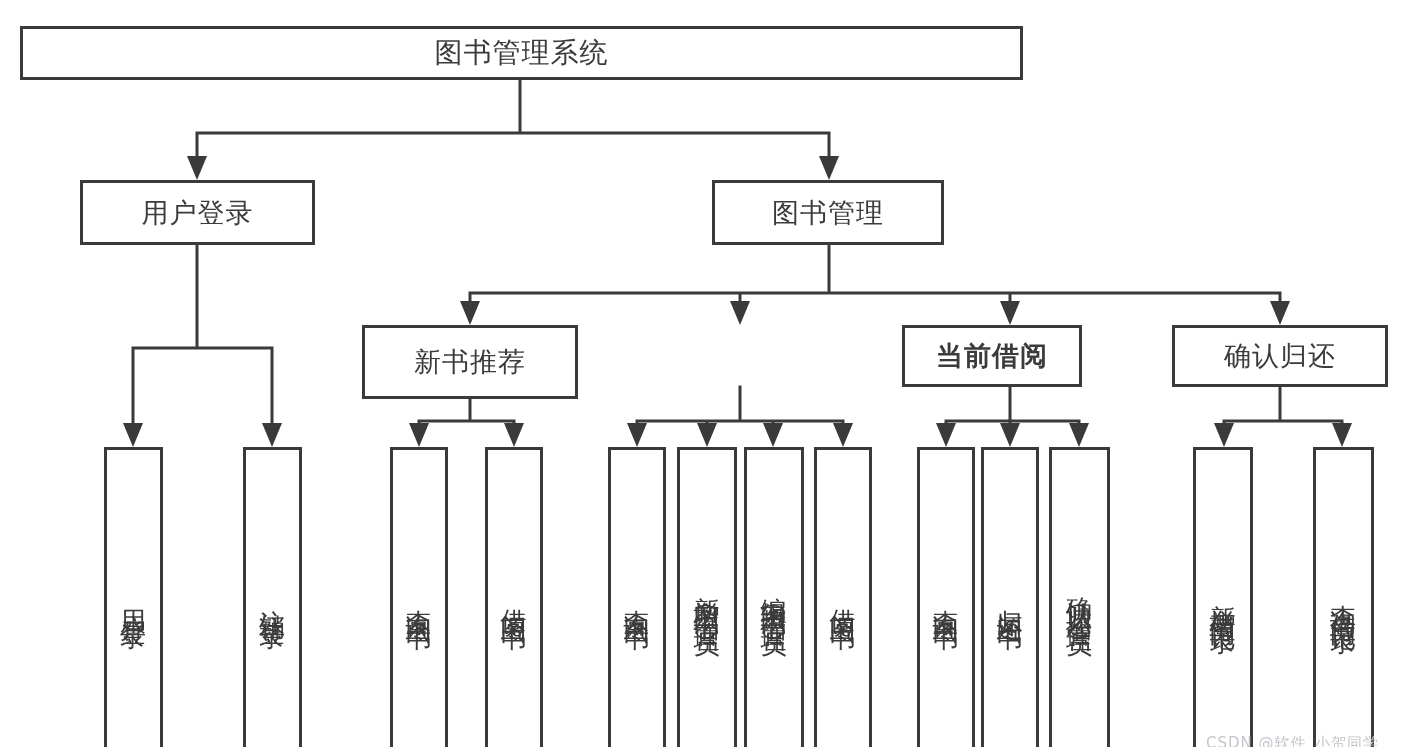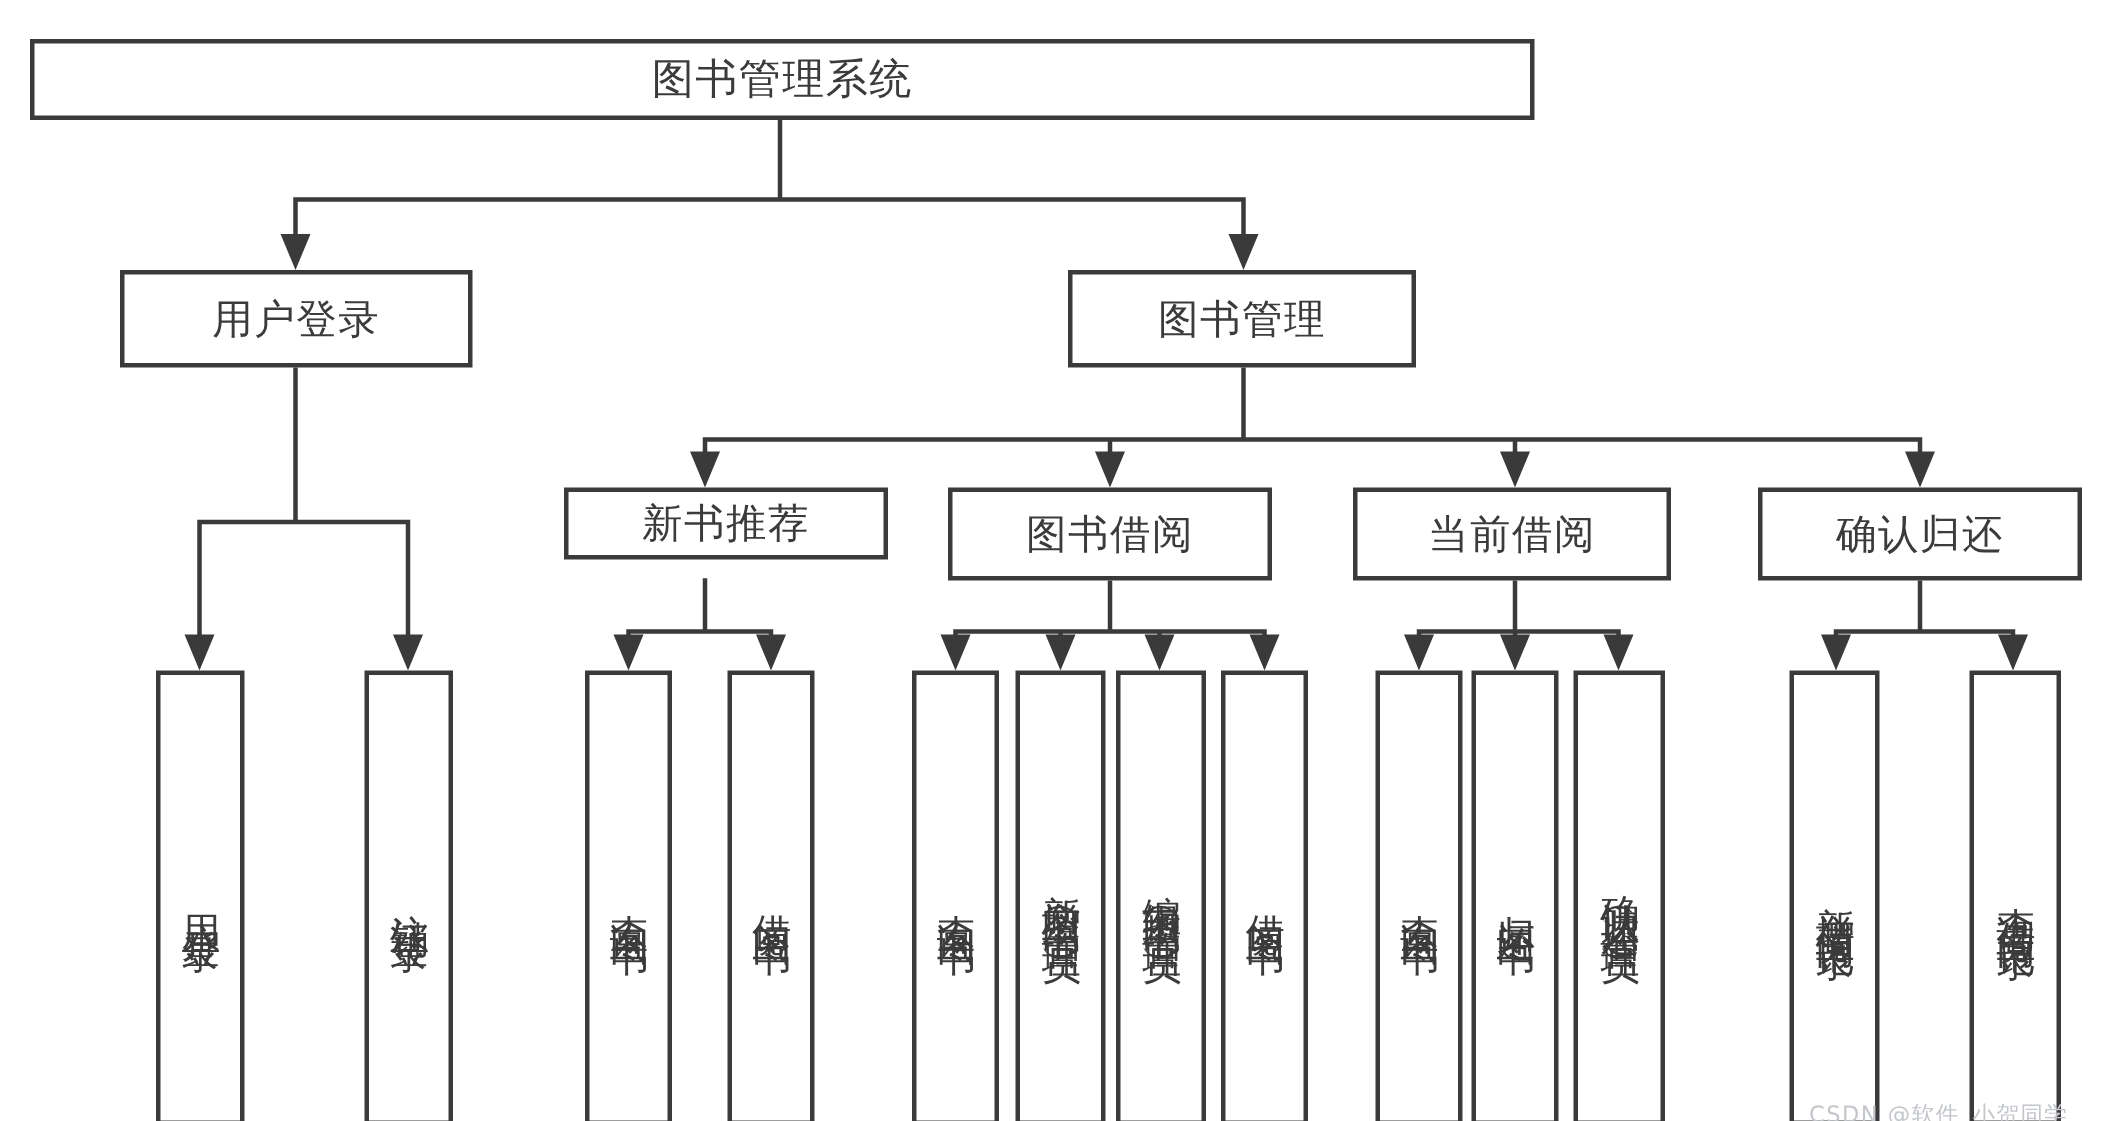--- a/index.html
+++ b/index.html
@@ -78,27 +78,24 @@
     <span>图书管理系统</span>
   </div>
 
   <div class="node h" style="left:80px;top:168px;width:235px;height:65px;">
     <span>用户登录</span>
   </div>
   <div class="node h" style="left:712px;top:168px;width:232px;height:65px;">
     <span>图书管理</span>
   </div>
 
-  <div class="node h" style="left:376px;top:313px;width:216px;height:48px;justify-content:center;">
+  <div class="node h" style="left:362px;top:313px;width:216px;height:74px;justify-content:center;">
     <span>新书推荐</span>
   </div>
-  <div class="node h" style="left:632px;top:313px;width:216px;height:62px;">
-    <span>图书借阅</span>
-  </div>
-  <div class="node h" style="left:902px;top:313px;width:212px;height:62px;">
+  <div class="node h" style="left:902px;top:313px;width:180px;height:62px;font-weight:bold;">
     <span>当前借阅</span>
   </div>
   <div class="node h" style="left:1172px;top:313px;width:216px;height:62px;">
     <span>确认归还</span>
   </div>
 
   <div class="node v" style="left:104px;top:435px;width:59px;height:303px;">
     <span class="vtext">用户登录</span>
   </div>
   <div class="node v" style="left:243px;top:435px;width:59px;height:303px;">

